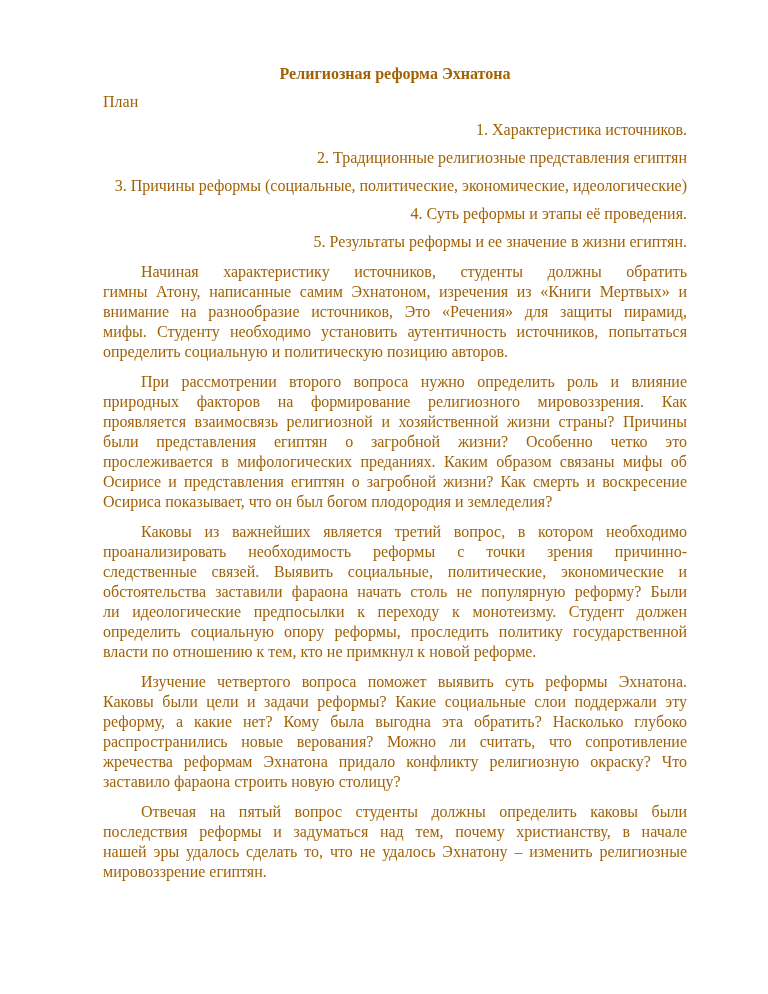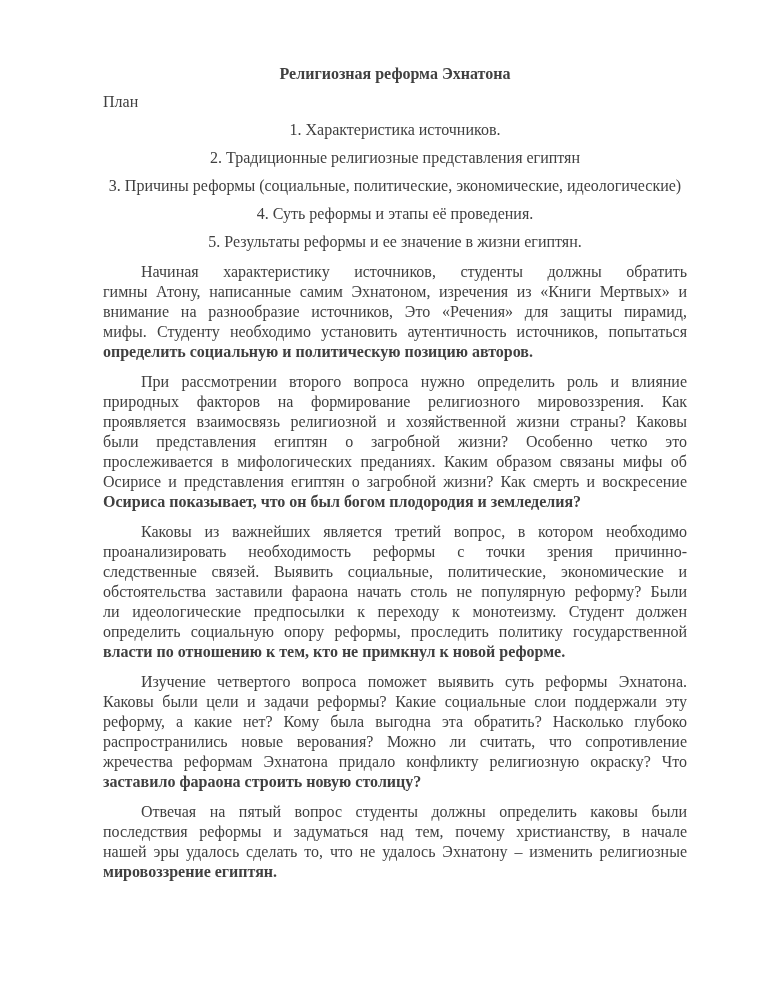--- a/index.html
+++ b/index.html
@@ -4,21 +4,21 @@
 <style>
   * { box-sizing: border-box; }
   html, body { margin: 0; padding: 0; background: #ffffff; }
   .canvas {
     position: relative;
     width: 768px;
     height: 994px;
     background: #ffffff;
     overflow: hidden;
     font-family: "Liberation Serif", "DejaVu Serif", serif;
-    color: #404040;
+    color: #a16207;
     font-size: 16px;
   }
   .doc {
     position: absolute;
     left: 103px;
     top: 64px;
     width: 584px;
   }
   .title {
     font-weight: 700;
@@ -29,33 +29,32 @@
   }
   .subtitle {
     text-align: left;
     line-height: 20px;
     margin: 8px 0 0 0;
   }
   .plan-list { margin: 0; }
   .plan-item {
     line-height: 20px;
     margin: 8px 0 0 0;
-    text-align: center;
+    text-align: right;
   }
   .para { margin: 10px 0 0 0; }
   .para .line {
     line-height: 20px;
     text-align: justify;
     text-align-last: justify;
   }
   .para .line.first { text-indent: 38px; }
   .para .line.last {
     text-align: left;
     text-align-last: left;
-    font-weight: bold;
   }
 </style>
 </head>
 <body>
 
 <div class="canvas">
   <div class="doc">
     <p class="title">Религиозная реформа Эхнатона</p>
     <p class="subtitle">План</p>
     <div class="plan-list" id="plan-list">
@@ -69,21 +68,21 @@
         <div class="para">
           <div class="line first">Начиная характеристику источников, студенты должны обратить</div>
           <div class="line">гимны Атону, написанные самим Эхнатоном, изречения из «Книги Мертвых» и</div>
           <div class="line">внимание на разнообразие источников, Это «Речения» для защиты пирамид,</div>
           <div class="line">мифы. Студенту необходимо установить аутентичность источников, попытаться</div>
           <div class="line last">определить социальную и политическую позицию авторов.</div>
         </div>
         <div class="para">
           <div class="line first">При рассмотрении второго вопроса нужно определить роль и влияние</div>
           <div class="line">природных факторов на формирование религиозного мировоззрения. Как</div>
-          <div class="line">проявляется взаимосвязь религиозной и хозяйственной жизни страны? Каковы</div>
+          <div class="line">проявляется взаимосвязь религиозной и хозяйственной жизни страны? Причины</div>
           <div class="line">были представления египтян о загробной жизни? Особенно четко это</div>
           <div class="line">прослеживается в мифологических преданиях. Каким образом связаны мифы об</div>
           <div class="line">Осирисе и представления египтян о загробной жизни? Как смерть и воскресение</div>
           <div class="line last">Осириса показывает, что он был богом плодородия и земледелия?</div>
         </div>
         <div class="para">
           <div class="line first">Каковы из важнейших является третий вопрос, в котором необходимо</div>
           <div class="line">проанализировать необходимость реформы с точки зрения причинно-</div>
           <div class="line">следственные связей. Выявить социальные, политические, экономические и</div>
           <div class="line">обстоятельства заставили фараона начать столь не популярную реформу? Были</div>

